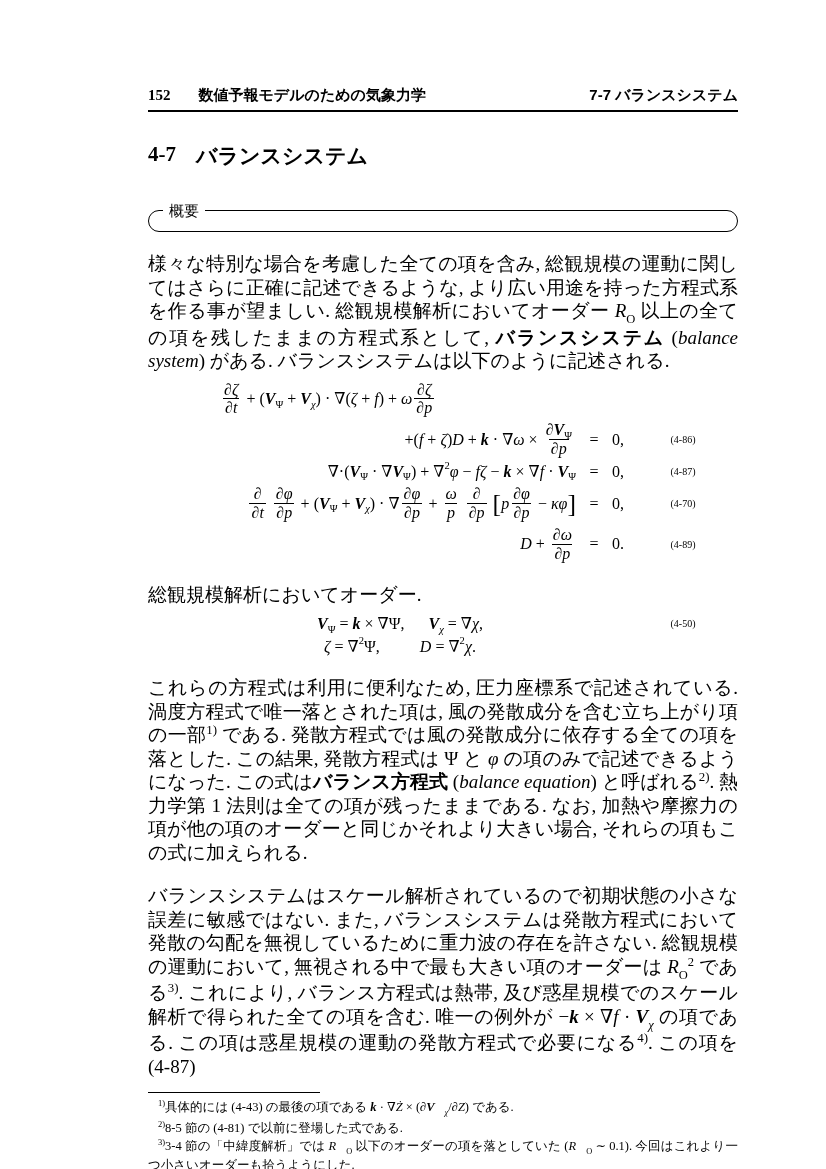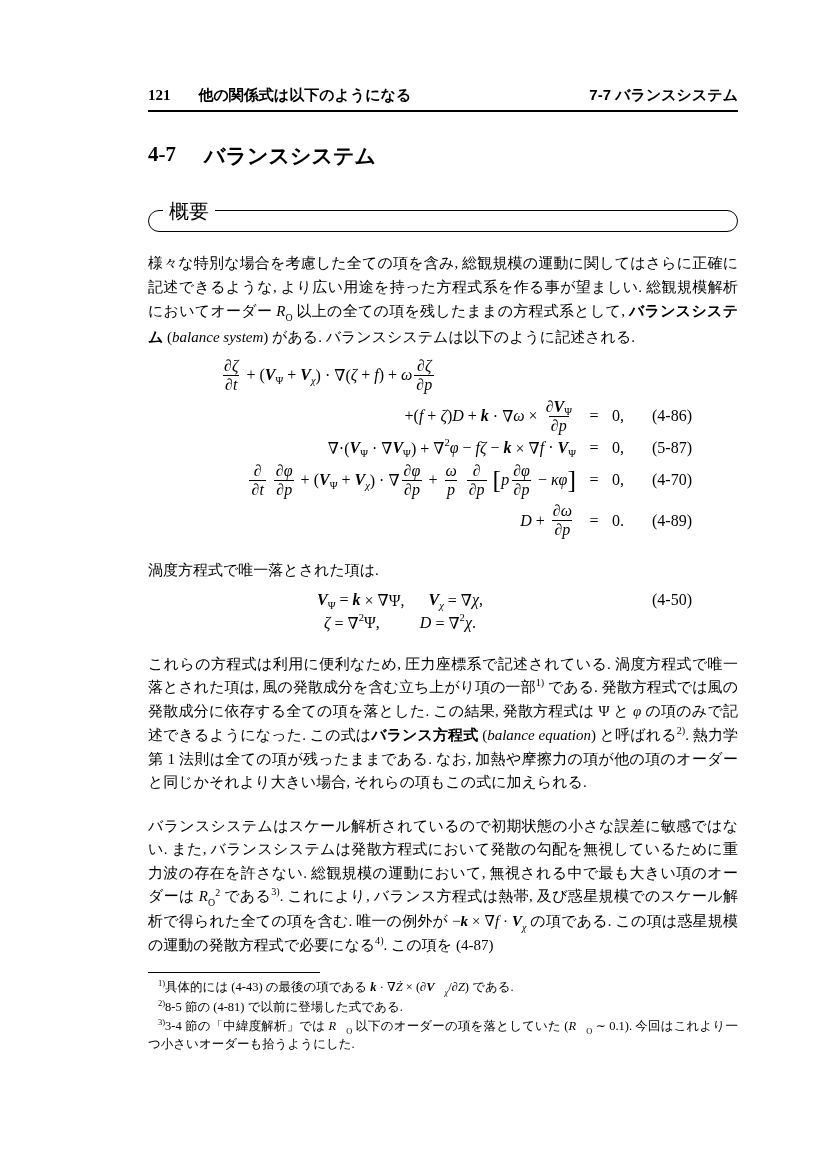--- a/index.html
+++ b/index.html
@@ -8,42 +8,42 @@
   .content{position:absolute;left:148px;top:0;width:590px;}
 
   
   .runhead{margin-top:86px;display:flex;align-items:baseline;font-weight:bold;font-size:15px;
            border-bottom:2px solid #000;padding-bottom:5px;}
   .pagenum{margin-right:28px;}
   .booktitle{flex:1;font-family:"Liberation Sans","DejaVu Sans",sans-serif;}
   .sectionref{font-family:"Liberation Sans","DejaVu Sans",sans-serif;}
 
   
-  .sectitle{margin:30px 0 0;display:flex;gap:28px;font-size:21px;font-weight:bold;}
+  .sectitle{margin:30px 0 0;display:flex;gap:20px;font-size:21px;font-weight:bold;}
   .sectitle .num{font-family:"Liberation Serif","DejaVu Serif",serif;}
   .sectitle .ttl{font-family:"Liberation Sans","DejaVu Sans",sans-serif;}
 
   
   .absbox{margin-top:40px;border:1.6px solid #000;border-radius:14px;position:relative;
           padding:12px 16px 8px;font-size:15.5px;line-height:24px;text-align:justify;}
-  .abslabel{position:absolute;top:-12px;left:14px;background:#fff;padding:0 6px;font-size:20px;}
+  .abslabel{position:absolute;top:-12px;left:14px;background:#fff;padding:0 6px;font-size:15px;}
   .absbox .p2{margin-top:24px;}
 
-  .para{margin-top:20px;font-size:15px;line-height:23.5px;text-align:justify;}
+  .para{margin-top:20px;font-size:19px;line-height:23.5px;text-align:justify;}
 
   
   .equations{margin-top:8px;}
   .eqrow{display:grid;grid-template-columns:1fr 36px 40px 86px;align-items:center;margin:4px 0;
          font-size:16px;}
   .eqexpr{display:flex;align-items:center;justify-content:flex-end;white-space:pre;}
   .eqexpr.left{justify-content:flex-start;padding-left:72px;}
   .eqexpr.center{justify-content:center;}
   .eqeq{text-align:center;}
   .eqrhs{text-align:left;}
-  .eqnum{text-align:left;padding-right:24px;font-size:16px;}
+  .eqnum{text-align:center;padding-right:24px;font-size:10px;}
 
   
   .mfrac{display:inline-flex;flex-direction:column;align-items:center;margin:0 2px;line-height:1.12;}
   .mnum,.mden{display:flex;align-items:center;justify-content:center;padding:0 2px;}
   .mden{border-top:1px solid #000;}
   .msub{font-size:66%;position:relative;top:0.5em;display:inline-flex;}
   .msup{font-size:66%;position:relative;top:-0.55em;display:inline-flex;}
   .mbig{font-size:160%;font-weight:400;line-height:1;}
   .m-t,.m-i,.m-b,.m-g{white-space:pre-wrap;}
   .m-i{font-style:italic;}
@@ -58,22 +58,22 @@
   .fn{margin:2px 0;text-indent:10px;text-align:justify;}
   .fn .eqfrag{white-space:pre-wrap;}
 </style>
 </head>
 <body>
 
 <div class="page">
   <div class="content">
 
     <div class="runhead">
-      <span class="pagenum">121</span>
-      <span class="booktitle">他の関係式は以下のようになる</span>
+      <span class="pagenum">152</span>
+      <span class="booktitle">数値予報モデルのための気象力学</span>
       <span class="sectionref">7-7 バランスシステム</span>
     </div>
 
     <h1 class="sectitle">
       <span class="num">4-7</span>
       <span class="ttl">バランスシステム</span>
     </h1>
 
     <div class="absbox">
       <span class="abslabel">概要</span>
@@ -91,37 +91,37 @@
       <div class="eqrow">
         <div class="eqexpr"><span class="m-t">+(</span><span class="m-i">f</span><span class="m-t"> + </span><span class="m-i">ζ</span><span class="m-t">)</span><span class="m-i">D</span><span class="m-t"> + </span><span class="m-b">k</span><span class="m-t"> · ∇</span><span class="m-i">ω</span><span class="m-t"> × </span><span class="mfrac"><span class="mnum"><span class="m-t">∂</span><span class="m-b">V</span><span class="msub"><span class="m-t">Ψ</span></span></span><span class="mden"><span class="m-i">∂p</span></span></span></div>
         <div class="eqeq">=</div>
         <div class="eqrhs">0,</div>
         <div class="eqnum">(4-86)</div>
       </div>
       <div class="eqrow">
         <div class="eqexpr"><span class="m-t">∇·(</span><span class="m-b">V</span><span class="msub"><span class="m-t">Ψ</span></span><span class="m-t"> · ∇</span><span class="m-b">V</span><span class="msub"><span class="m-t">Ψ</span></span><span class="m-t">) + ∇</span><span class="msup"><span class="m-t">2</span></span><span class="m-i">φ</span><span class="m-t"> − </span><span class="m-i">fζ</span><span class="m-t"> − </span><span class="m-b">k</span><span class="m-t"> × ∇</span><span class="m-i">f</span><span class="m-t"> · </span><span class="m-b">V</span><span class="msub"><span class="m-t">Ψ</span></span></div>
         <div class="eqeq">=</div>
         <div class="eqrhs">0,</div>
-        <div class="eqnum">(5-87)</div>
+        <div class="eqnum">(4-87)</div>
       </div>
       <div class="eqrow">
         <div class="eqexpr"><span class="mfrac"><span class="mnum"><span class="m-t">∂</span></span><span class="mden"><span class="m-i">∂t</span></span></span><span class="m-t"> </span><span class="mfrac"><span class="mnum"><span class="m-i">∂φ</span></span><span class="mden"><span class="m-i">∂p</span></span></span><span class="m-t"> + (</span><span class="m-b">V</span><span class="msub"><span class="m-t">Ψ</span></span><span class="m-t"> + </span><span class="m-b">V</span><span class="msub"><span class="m-i">χ</span></span><span class="m-t">) · ∇</span><span class="mfrac"><span class="mnum"><span class="m-i">∂φ</span></span><span class="mden"><span class="m-i">∂p</span></span></span><span class="m-t"> + </span><span class="mfrac"><span class="mnum"><span class="m-i">ω</span></span><span class="mden"><span class="m-i">p</span></span></span><span class="m-t"> </span><span class="mfrac"><span class="mnum"><span class="m-t">∂</span></span><span class="mden"><span class="m-i">∂p</span></span></span><span class="m-t"> </span><span class="mbig">[</span><span class="m-i">p</span><span class="mfrac"><span class="mnum"><span class="m-i">∂φ</span></span><span class="mden"><span class="m-i">∂p</span></span></span><span class="m-t"> − </span><span class="m-i">κφ</span><span class="mbig">]</span></div>
         <div class="eqeq">=</div>
         <div class="eqrhs">0,</div>
         <div class="eqnum">(4-70)</div>
       </div>
       <div class="eqrow">
         <div class="eqexpr"><span class="m-i">D</span><span class="m-t"> + </span><span class="mfrac"><span class="mnum"><span class="m-i">∂ω</span></span><span class="mden"><span class="m-i">∂p</span></span></span></div>
         <div class="eqeq">=</div>
         <div class="eqrhs">0.</div>
         <div class="eqnum">(4-89)</div>
       </div>
     </div>
 
-    <div class="para">渦度方程式で唯一落とされた項は.</div>
+    <div class="para">総観規模解析においてオーダー.</div>
 
     <div class="equations">
       <div class="eqrow">
         <div class="eqexpr center" style="grid-column:1/4"><span class="m-b">V</span><span class="msub"><span class="m-t">Ψ</span></span><span class="m-t"> = </span><span class="m-b">k</span><span class="m-t"> × ∇Ψ,</span><span class="m-t">      </span><span class="m-b">V</span><span class="msub"><span class="m-i">χ</span></span><span class="m-t"> = ∇</span><span class="m-i">χ</span><span class="m-t">,</span></div>
         <div class="eqnum">(4-50)</div>
       </div>
       <div class="eqrow">
         <div class="eqexpr center" style="grid-column:1/4"><span class="m-i">ζ</span><span class="m-t"> = ∇</span><span class="msup"><span class="m-t">2</span></span><span class="m-t">Ψ,</span><span class="m-t">          </span><span class="m-i">D</span><span class="m-t"> = ∇</span><span class="msup"><span class="m-t">2</span></span><span class="m-i">χ</span><span class="m-t">.</span></div>
         <div class="eqnum"></div>
       </div>

